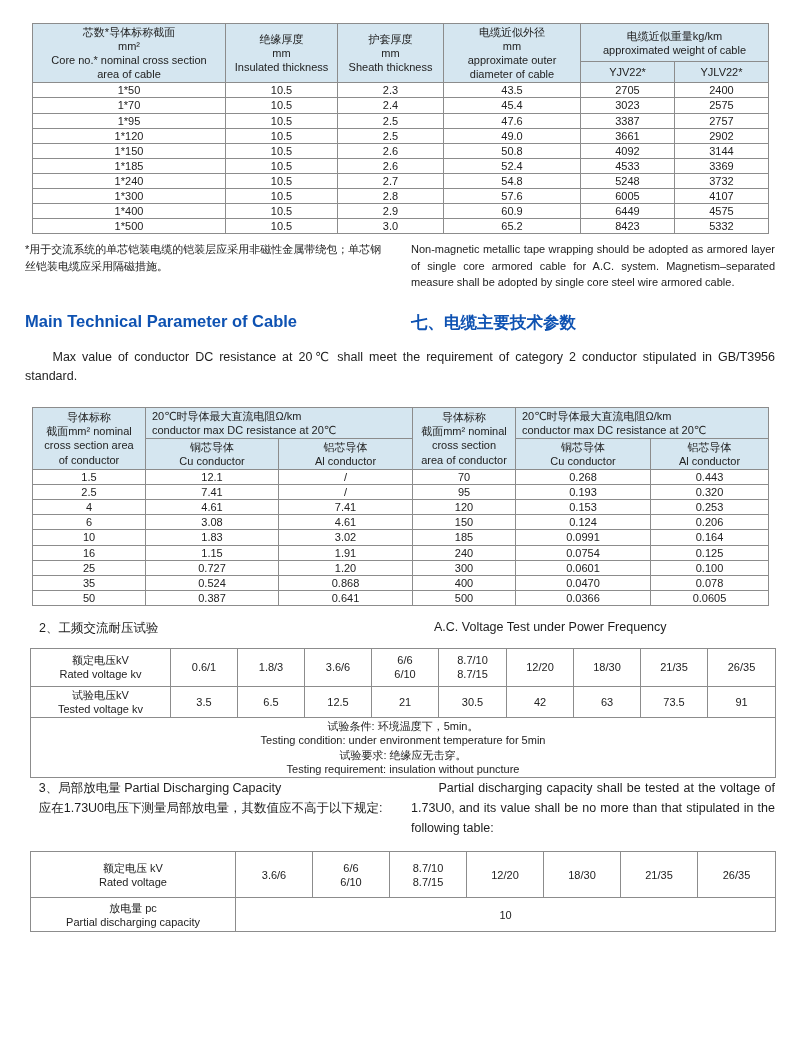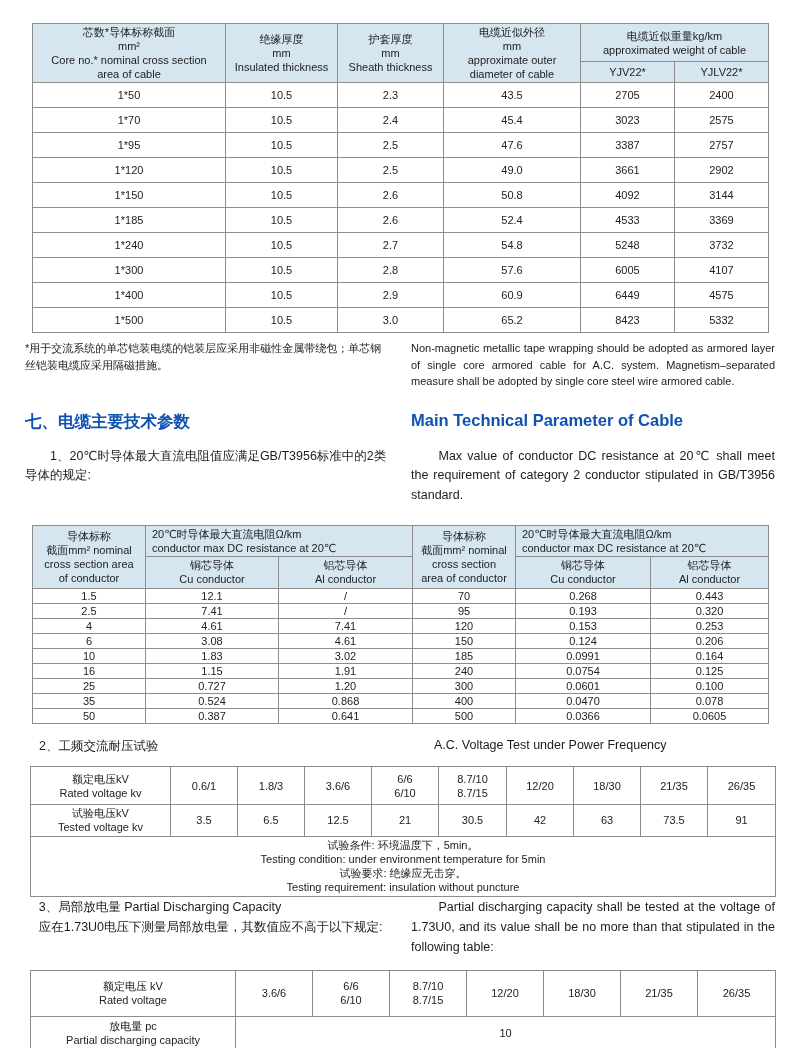--- a/index.html
+++ b/index.html
@@ -14,21 +14,21 @@
   .doc-header .tno { display:inline-block; margin-left:26px; }
 
   
   table.t { border-collapse:collapse; table-layout:fixed; font-size:11px; color:#222; }
   table.t th, table.t td {
     border:1px solid #8c8c8c; text-align:center; vertical-align:middle;
     white-space:pre-line; font-weight:normal; padding:1px 2px; line-height:1.28;
   }
   table.t thead th { background:#d5e6f0; }
   .t1 { margin:23px 0 0 32px; width:736px; }
-  .t1 tbody td { height:25px; line-height:1.1; font-size:11px; }
+  .t1 tbody td { height:15px; line-height:1.1; font-size:11px; }
   .t2 { margin:20px 0 0 32px; width:736px; }
   .t2 tbody td { height:15px; line-height:1.1; }
   .t2 th.th-left { text-align:left; padding-left:6px; }
   .t3 { margin:11px 0 0 30px; width:745px; font-size:11.5px;border-radius:18px; }
   .t3 .r1 th, .t3 .r1 td { height:38px; }
   .t3 .r2 th, .t3 .r2 td { height:30px; }
   .t3 td.cond { height:57px; line-height:1.3; font-size:11px;margin-left:19px; }
   .t4 { margin:13px 0 16px 30px; width:745px; font-size:11.5px; }
   .t4 .r1 th, .t4 .r1 td { height:46px; }
   .t4 .r2 th, .t4 .r2 td { height:34px; }
@@ -173,26 +173,25 @@
         </tr>
       </tbody>
   </table>
 
   <div class="cols footnotes">
     <p class="fn-zh">*用于交流系统的单芯铠装电缆的铠装层应采用非磁性金属带绕包；单芯钢丝铠装电缆应采用隔磁措施。</p>
     <p class="fn-en">Non-magnetic metallic tape wrapping should be adopted as armored layer of single core armored cable for A.C. system. Magnetism–separated measure shall be adopted by single core steel wire armored cable.</p>
   </div>
 
   <div class="cols headings">
+    <h2>Main Technical Parameter of Cable</h2>
     <h2>七、电缆主要技术参数</h2>
-    <h2>Main Technical Parameter of Cable</h2>
   </div>
 
   <div class="cols paras">
-    <p class="zh">1、20℃时导体最大直流电阻值应满足GB/T3956标准中的2类导体的规定:</p>
     <p class="en">Max value of conductor DC resistance at 20℃ shall meet the requirement of category 2 conductor stipulated in GB/T3956 standard.</p>
   </div>
 
   <table class="t t2">
     <colgroup>
       <col style="width:113px">
         <col style="width:133px">
         <col style="width:134px">
       <col style="width:103px">
         <col style="width:135px">

